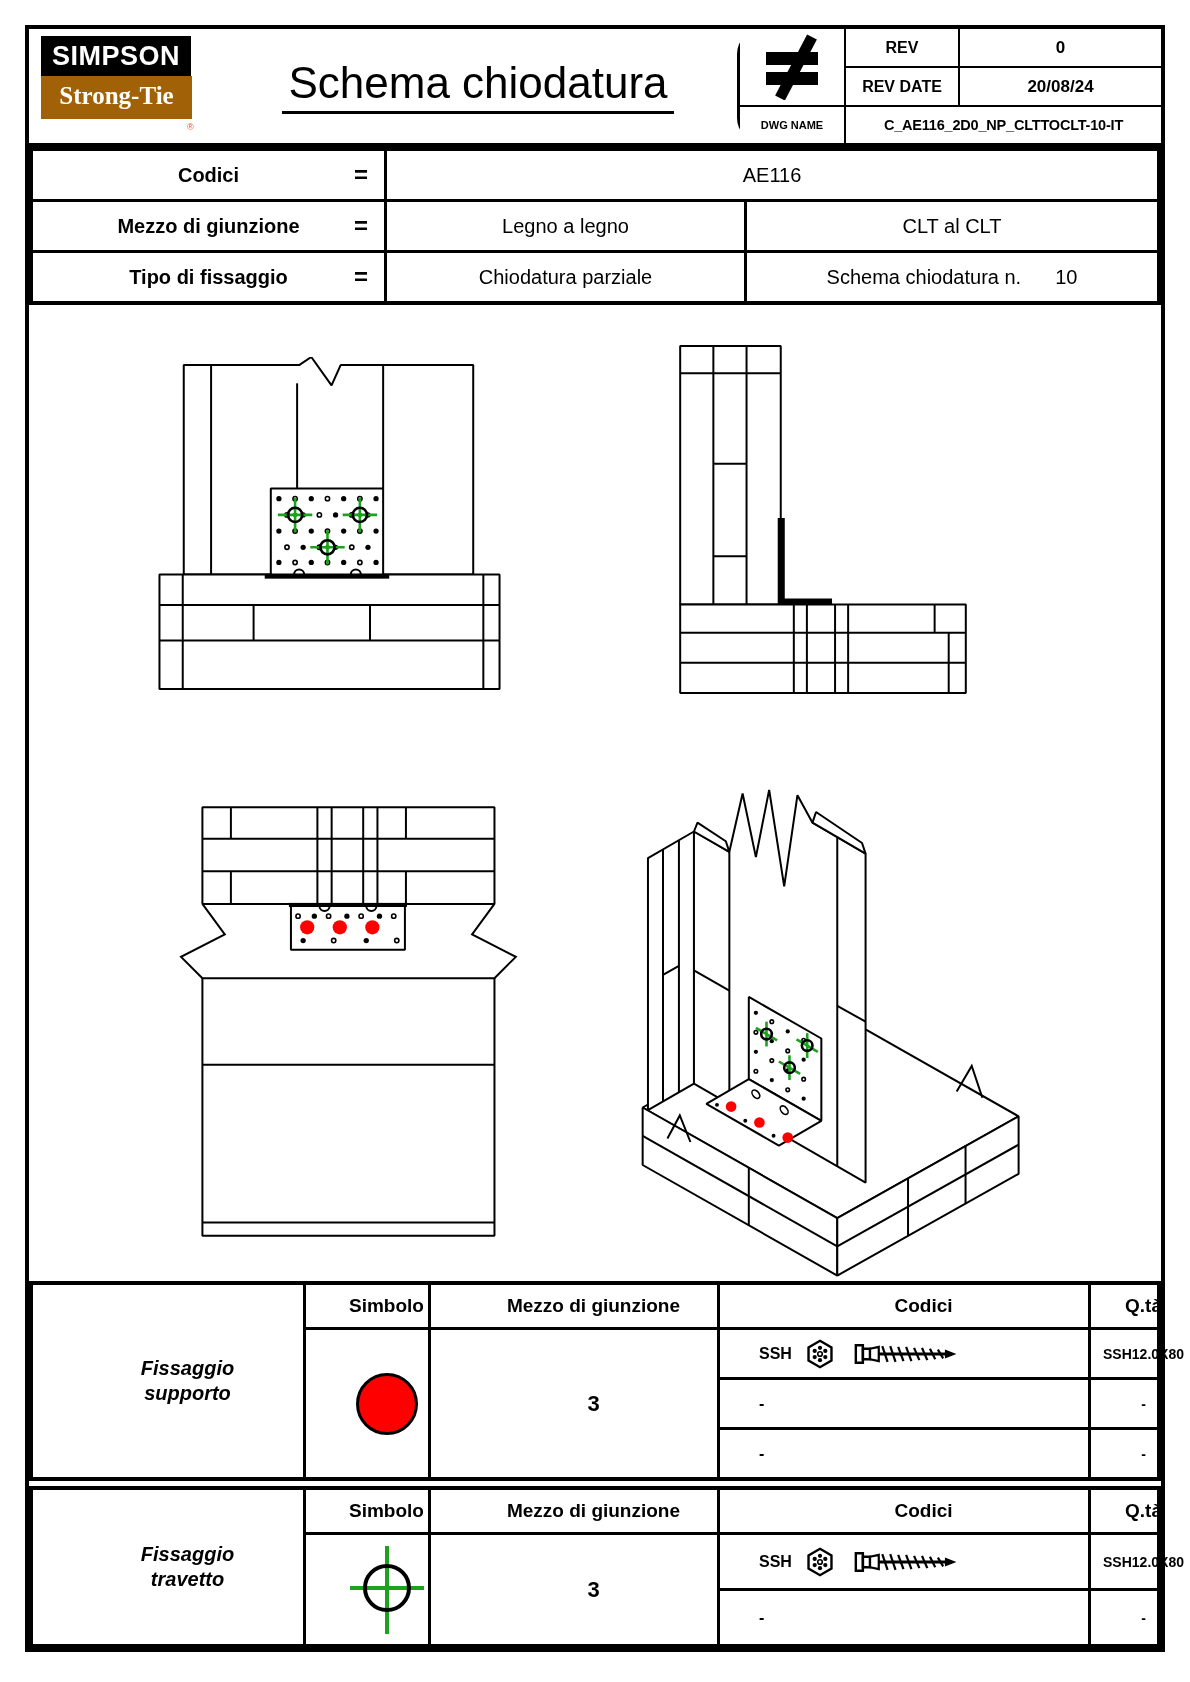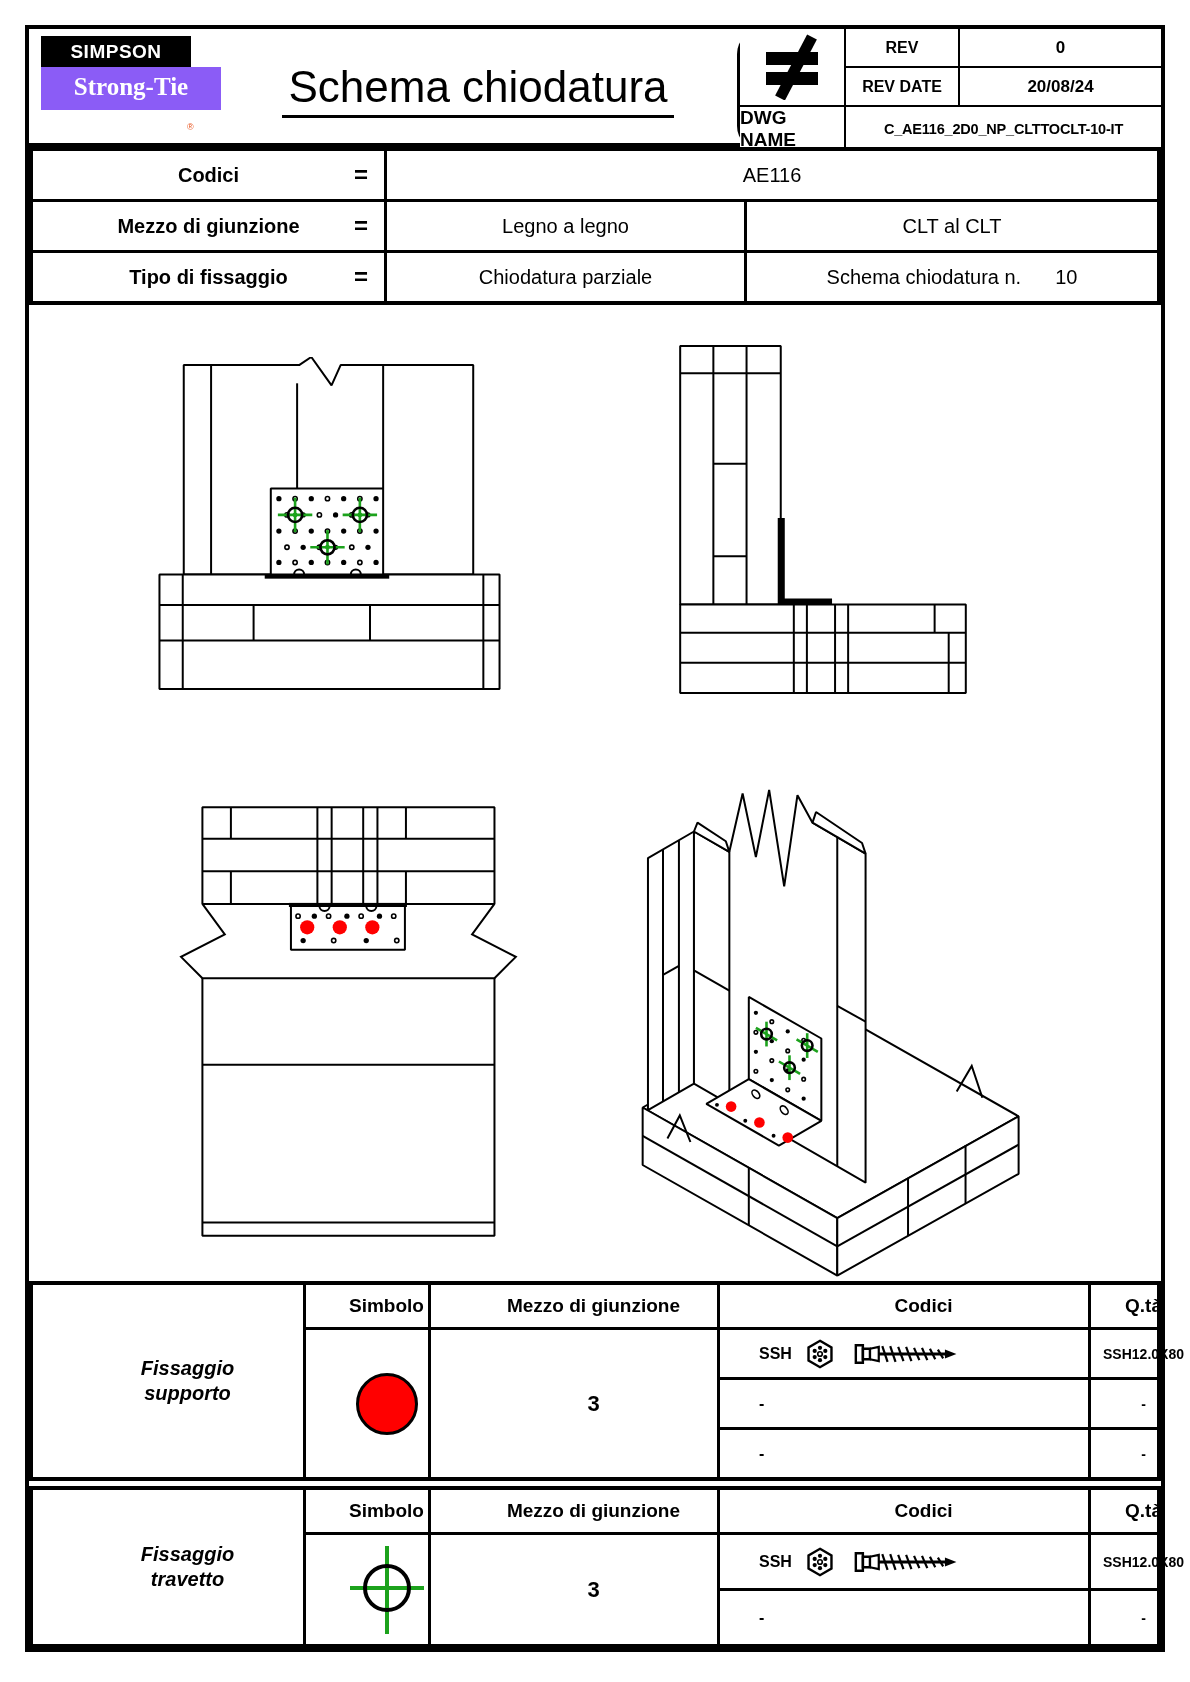--- a/index.html
+++ b/index.html
@@ -6,34 +6,34 @@
   #page{position:relative;width:1190px;height:1682px;background:#fff;
         font-family:"Liberation Sans",sans-serif;color:#000;overflow:hidden;}
   #frame{position:absolute;left:25px;top:25px;width:1140px;height:1627px;
          border:4px solid #000;box-sizing:border-box;display:flex;flex-direction:column;}
   svg line, svg path, svg polygon, svg polyline, svg rect, svg circle, svg ellipse{vector-effect:non-scaling-stroke;}
 
   
   .hdr{height:114px;border-bottom:4px solid #000;display:grid;
        grid-template-columns:190px 1fr 424px;flex:0 0 auto;}
   .logo-wrap{padding:7px 0 0 12px;position:relative;}
-  .logo-top{background:#000;color:#fff;font-weight:800;font-size:19px;letter-spacing:.5px;
+  .logo-top{background:#000;color:#fff;font-weight:800;font-size:27px;letter-spacing:.5px;
             width:150px;text-align:center;padding:5px 0 4px;}
-  .logo-bot{background:#8b5cf6;color:#fff;font-family:"Liberation Serif",serif;font-weight:700;
-            font-size:25px;width:180px;text-align:center;padding:6px 0 9px;}
+  .logo-bot{background:#a16207;color:#fff;font-family:"Liberation Serif",serif;font-weight:700;
+            font-size:25px;width:151px;text-align:center;padding:6px 0 9px;}
   .logo-reg{position:absolute;left:158px;top:93px;font-size:9px;color:#E8541F;}
   .title-cell{display:flex;align-items:center;justify-content:center;}
   .title-text{font-size:44px;border-bottom:3px solid #000;padding:0 6px 3px;white-space:nowrap;}
   .stamp-table{display:grid;grid-template-columns:104px 112px 1fr;grid-template-rows:37px 37px 1fr;
                gap:2px;background:#000;border-left:3px solid #000;border-radius:25px;}
   .stamp-table>div{background:#fff;display:flex;align-items:center;justify-content:center;}
   .neq-cell{grid-row:1/3;}
   .stamp-lab{font-weight:700;font-size:16px;}
   .stamp-val{font-weight:700;font-size:17px;}
-  .dwg-lab{font-weight:700;font-size:19px;}
+  .dwg-lab{font-weight:700;font-size:11px;}
   .dwg-val{grid-column:2/4;font-weight:700;font-size:14.5px;letter-spacing:-0.2px;}
 
   
   .info{display:grid;grid-template-columns:351px 357px 1fr;grid-auto-rows:48px;gap:3px;
         background:#000;border:4px solid #000;flex:0 0 auto;}
   .info>div{background:#fff;display:flex;align-items:center;justify-content:center;}
   .ilabel{background:#C9C9C9;font-weight:700;font-size:20px;position:relative;}
   .ilabel .eq{position:absolute;right:16px;font-size:24px;font-weight:800;}
   .ival{font-size:20px;}
   .span2{grid-column:2/4;}

